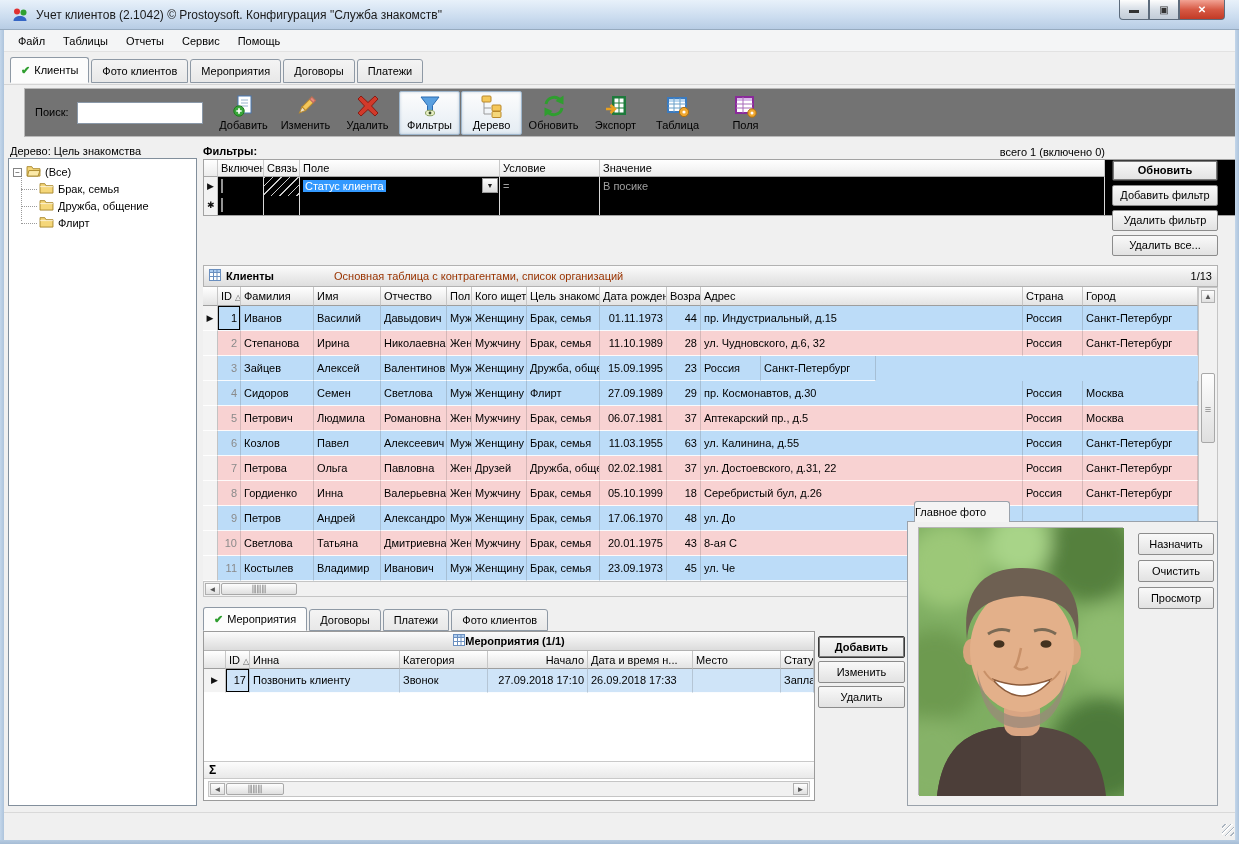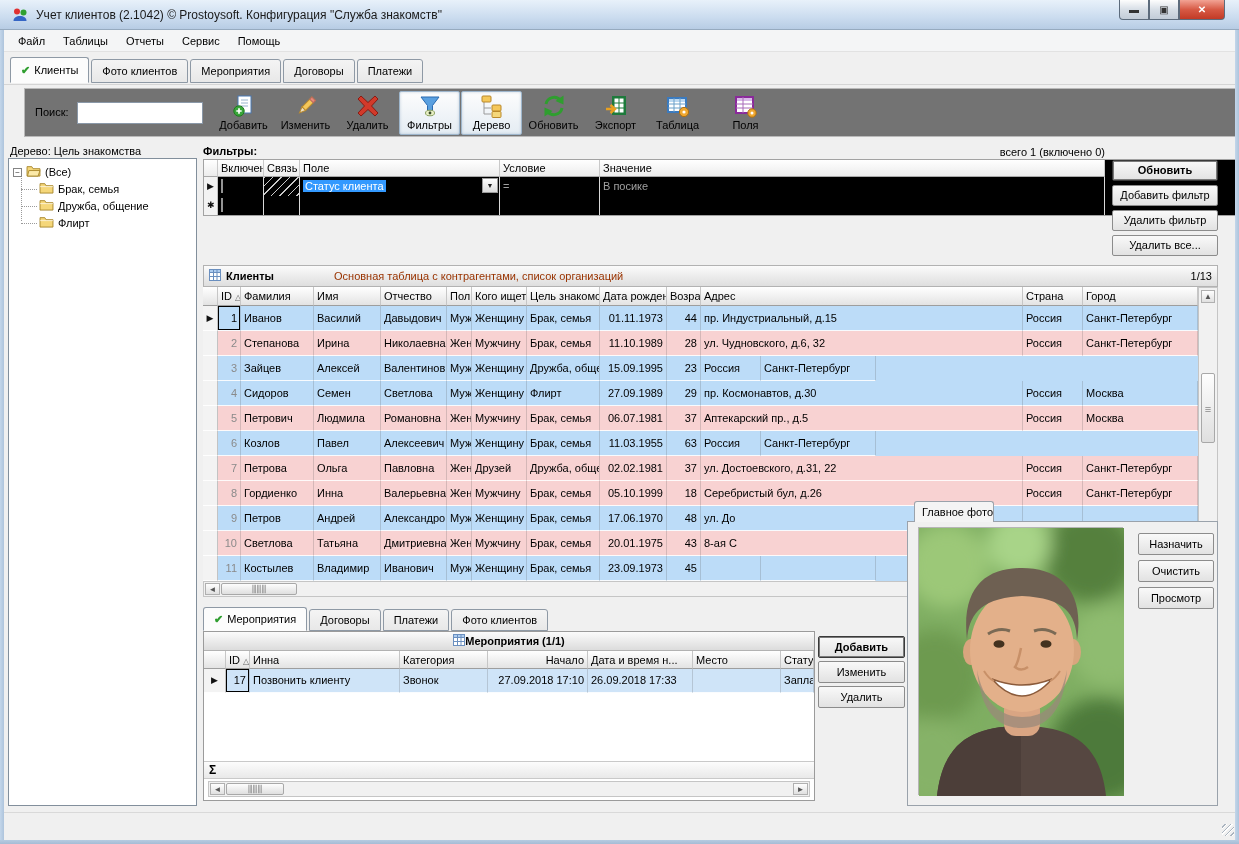--- a/index.html
+++ b/index.html
@@ -70,21 +70,21 @@
 .r{text-align:right}
 
 .sbtrack{background:#f1f1f1;border:1px solid #c5c5c5;position:absolute}
 .sbbtn{position:absolute;background:linear-gradient(#fefefe,#e0e0e0);border:1px solid #b0b0b0;color:#555;font-size:8px;text-align:center}
 .sbthumb{position:absolute;background:linear-gradient(#fdfdfd,#dfdfdf);border:1px solid #a8a8a8;border-radius:2px;color:#888;text-align:center}
 
 #eventspanel{left:203px;top:631px;width:612px;height:170px;background:#fff;border:1px solid #9b9b9b}
 #eventsbar{position:absolute;left:0;top:0;width:610px;height:19px;background:linear-gradient(#fbfbfb,#dcdcdc);border-bottom:1px solid #b2b2b2;display:flex;align-items:center;justify-content:center;font-weight:bold}
 #sumrow{position:absolute;left:0;top:129px;width:610px;height:18px;background:linear-gradient(#fcfcfc,#e9e9e9);border-top:1px solid #c9c9c9;border-bottom:1px solid #c9c9c9;font-weight:bold;padding-left:5px;font-size:12px;line-height:16px}
 
-#phototab{left:914px;top:501px;width:80px;height:21px;background:#f4f4f4;border:1px solid #9aa2ab;border-bottom:none;border-radius:3px 3px 0 0;text-align:right;line-height:20px;z-index:22}
+#phototab{left:914px;top:501px;width:96px;height:21px;background:#f4f4f4;border:1px solid #9aa2ab;border-bottom:none;border-radius:3px 3px 0 0;text-align:left;line-height:20px;z-index:22}
 #photobox{left:907px;top:521px;width:311px;height:285px;background:#f0f0f0;border:1px solid #9aa2ab;z-index:21}
 #photo{left:918px;top:527px;width:205px;height:268px;z-index:23;border:1px solid #b5b5b5}
 .photobtn{position:absolute;left:1138px;width:76px;height:22px;z-index:23}
 
 #statusbar{left:0;top:812px;width:1239px;height:32px;background:#f0f0f0;border-top:1px solid #d9d9d9}
 #grip{left:1222px;top:824px;width:12px;height:12px;background:repeating-linear-gradient(135deg,transparent 0 2px,#aab4bf 2px 3px,#fff 3px 4px)}
 </style>
 </head>
 <body>
 
@@ -387,20 +387,21 @@
         <div class="dcell dmark" style="width:15px;line-height:24px"></div>
         <div class="dcell r" style="width:23px;line-height:24px;color:#8a8a8a">6</div>
         <div class="dcell" style="width:73px;line-height:24px">Козлов</div>
         <div class="dcell" style="width:67px;line-height:24px">Павел</div>
         <div class="dcell" style="width:66px;line-height:24px">Алексеевич</div>
         <div class="dcell" style="width:25px;line-height:24px">Муж</div>
         <div class="dcell" style="width:55px;line-height:24px">Женщину</div>
         <div class="dcell" style="width:73px;line-height:24px">Брак, семья</div>
         <div class="dcell r" style="width:67px;line-height:24px">11.03.1955</div>
         <div class="dcell r" style="width:34px;line-height:24px">63</div>
+        <div class="dcell" style="width:322px;line-height:24px">ул. Калинина, д.55</div>
         <div class="dcell" style="width:60px;line-height:24px">Россия</div>
         <div class="dcell" style="width:115px;line-height:24px">Санкт-Петербург</div>
       </div>
       <div class="drow" style="height:25px;background:#f8d2d2">
         <div class="dcell dmark" style="width:15px;line-height:24px"></div>
         <div class="dcell r" style="width:23px;line-height:24px;color:#8a8a8a">7</div>
         <div class="dcell" style="width:73px;line-height:24px">Петрова</div>
         <div class="dcell" style="width:67px;line-height:24px">Ольга</div>
         <div class="dcell" style="width:66px;line-height:24px">Павловна</div>
         <div class="dcell" style="width:25px;line-height:24px">Жен</div>
@@ -461,20 +462,21 @@
         <div class="dcell dmark" style="width:15px;line-height:24px"></div>
         <div class="dcell r" style="width:23px;line-height:24px;color:#8a8a8a">11</div>
         <div class="dcell" style="width:73px;line-height:24px">Костылев</div>
         <div class="dcell" style="width:67px;line-height:24px">Владимир</div>
         <div class="dcell" style="width:66px;line-height:24px">Иванович</div>
         <div class="dcell" style="width:25px;line-height:24px">Муж</div>
         <div class="dcell" style="width:55px;line-height:24px">Женщину</div>
         <div class="dcell" style="width:73px;line-height:24px">Брак, семья</div>
         <div class="dcell r" style="width:67px;line-height:24px">23.09.1973</div>
         <div class="dcell r" style="width:34px;line-height:24px">45</div>
+        <div class="dcell" style="width:322px;line-height:24px">ул. Че</div>
         <div class="dcell" style="width:60px;line-height:24px"></div>
         <div class="dcell" style="width:115px;line-height:24px"></div>
       </div>
     </div>
 
   <div class="sbtrack" id="vscroll" style="left:1198px;top:287px;width:20px;height:294px">
     <div class="sbbtn" style="left:2px;top:2px;width:14px;height:13px;line-height:12px">▲</div>
     <div class="sbthumb" style="left:2px;top:85px;width:14px;height:70px;line-height:70px">≡</div>
     <div class="sbbtn" style="left:2px;top:277px;width:14px;height:13px;line-height:12px">▼</div>
   </div>

